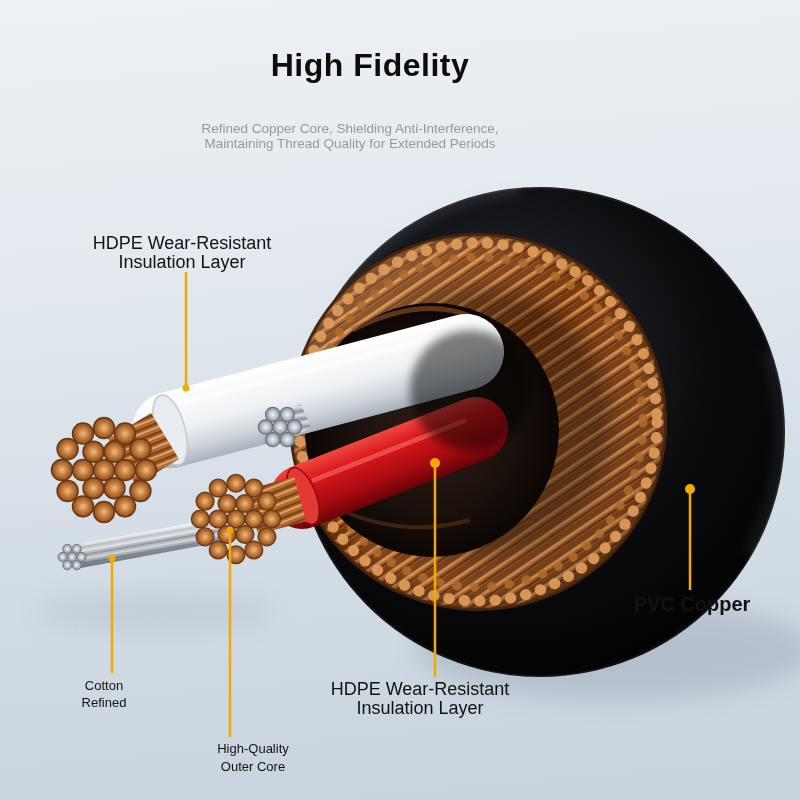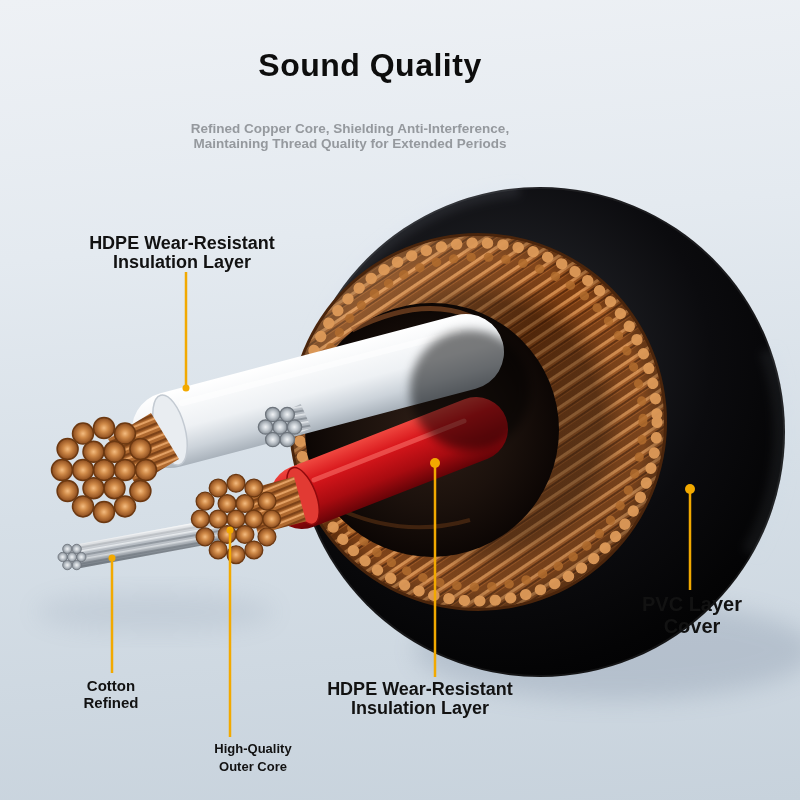--- a/index.html
+++ b/index.html
@@ -2,27 +2,27 @@
 <html><head>
 <meta charset="utf-8">
 <style>
   html,body{margin:0;padding:0;}
   .stage{
     position:relative;width:800px;height:800px;overflow:hidden;
     background:linear-gradient(175deg,#eef1f5 0%,#e4eaf0 30%,#d6dfe7 60%,#c7d2dc 100%);
     font-family:"Liberation Sans",sans-serif;
   }
   svg.art{position:absolute;left:0;top:0;}
-  .label{position:absolute;color:#121212;font-weight:700;text-align:center;z-index:5;}
+  .label{position:absolute;color:#121212;font-weight:400;text-align:center;z-index:5;}
   .label span{display:block;}
   .page-title{top:46px;left:5px;width:730px;font-size:32px;line-height:38px;font-weight:800;color:#0d0d0d;letter-spacing:.5px;}
   .page-subtitle{top:121px;left:0;width:700px;font-size:13.5px;line-height:15px;color:#95999e;}
   .callout-hdpe-top{top:234px;left:68px;width:228px;font-size:18px;line-height:19px;}
   .callout-pvc{top:593px;left:606px;width:172px;font-size:20px;line-height:22px;font-weight:800;}
-  .callout-cotton{top:677px;left:63px;width:96px;font-size:15px;line-height:17px;}
+  .callout-cotton{top:677px;left:56px;width:96px;font-size:13px;line-height:17px;}
   .callout-copper{top:740px;left:182px;width:142px;font-size:13px;line-height:18px;}
   .callout-hdpe-bottom{top:680px;left:318px;width:204px;font-size:18px;line-height:19px;}
 </style>
 </head>
 <body>
 
 <div class="stage">
 
 <svg class="art" width="800" height="800" viewBox="0 0 800 800">
   <defs>
@@ -218,35 +218,34 @@
 
     <line x1="230" y1="532" x2="230" y2="737" stroke="#F2A900" stroke-width="2.5"></line>
     <circle cx="230" cy="530" r="3.5" fill="#F2A900"></circle>
 
     <line x1="435" y1="467" x2="435" y2="677" stroke="#F2A900" stroke-width="2.5"></line>
     <circle cx="435" cy="463" r="5" fill="#F2A900"></circle>
   </g>
 </svg>
 
 <div class="label page-title">
-  <span>Sound Quality</span>
+  <span>High Fidelity</span>
 </div>
 <div class="label page-subtitle">
   <span>Refined Copper Core, Shielding Anti-Interference,</span>
   <span>Maintaining Thread Quality for Extended Periods</span>
 </div>
 
 <div class="label callout-hdpe-top">
   <span>HDPE Wear-Resistant</span>
   <span>Insulation Layer</span>
 </div>
 
 <div class="label callout-pvc">
-  <span>PVC Layer</span>
-  <span>Cover</span>
+  <span>PVC Copper</span>
 </div>
 
 <div class="label callout-cotton">
   <span>Cotton</span>
   <span>Refined</span>
 </div>
 
 <div class="label callout-copper">
   <span>High-Quality</span>
   <span>Outer Core</span>

